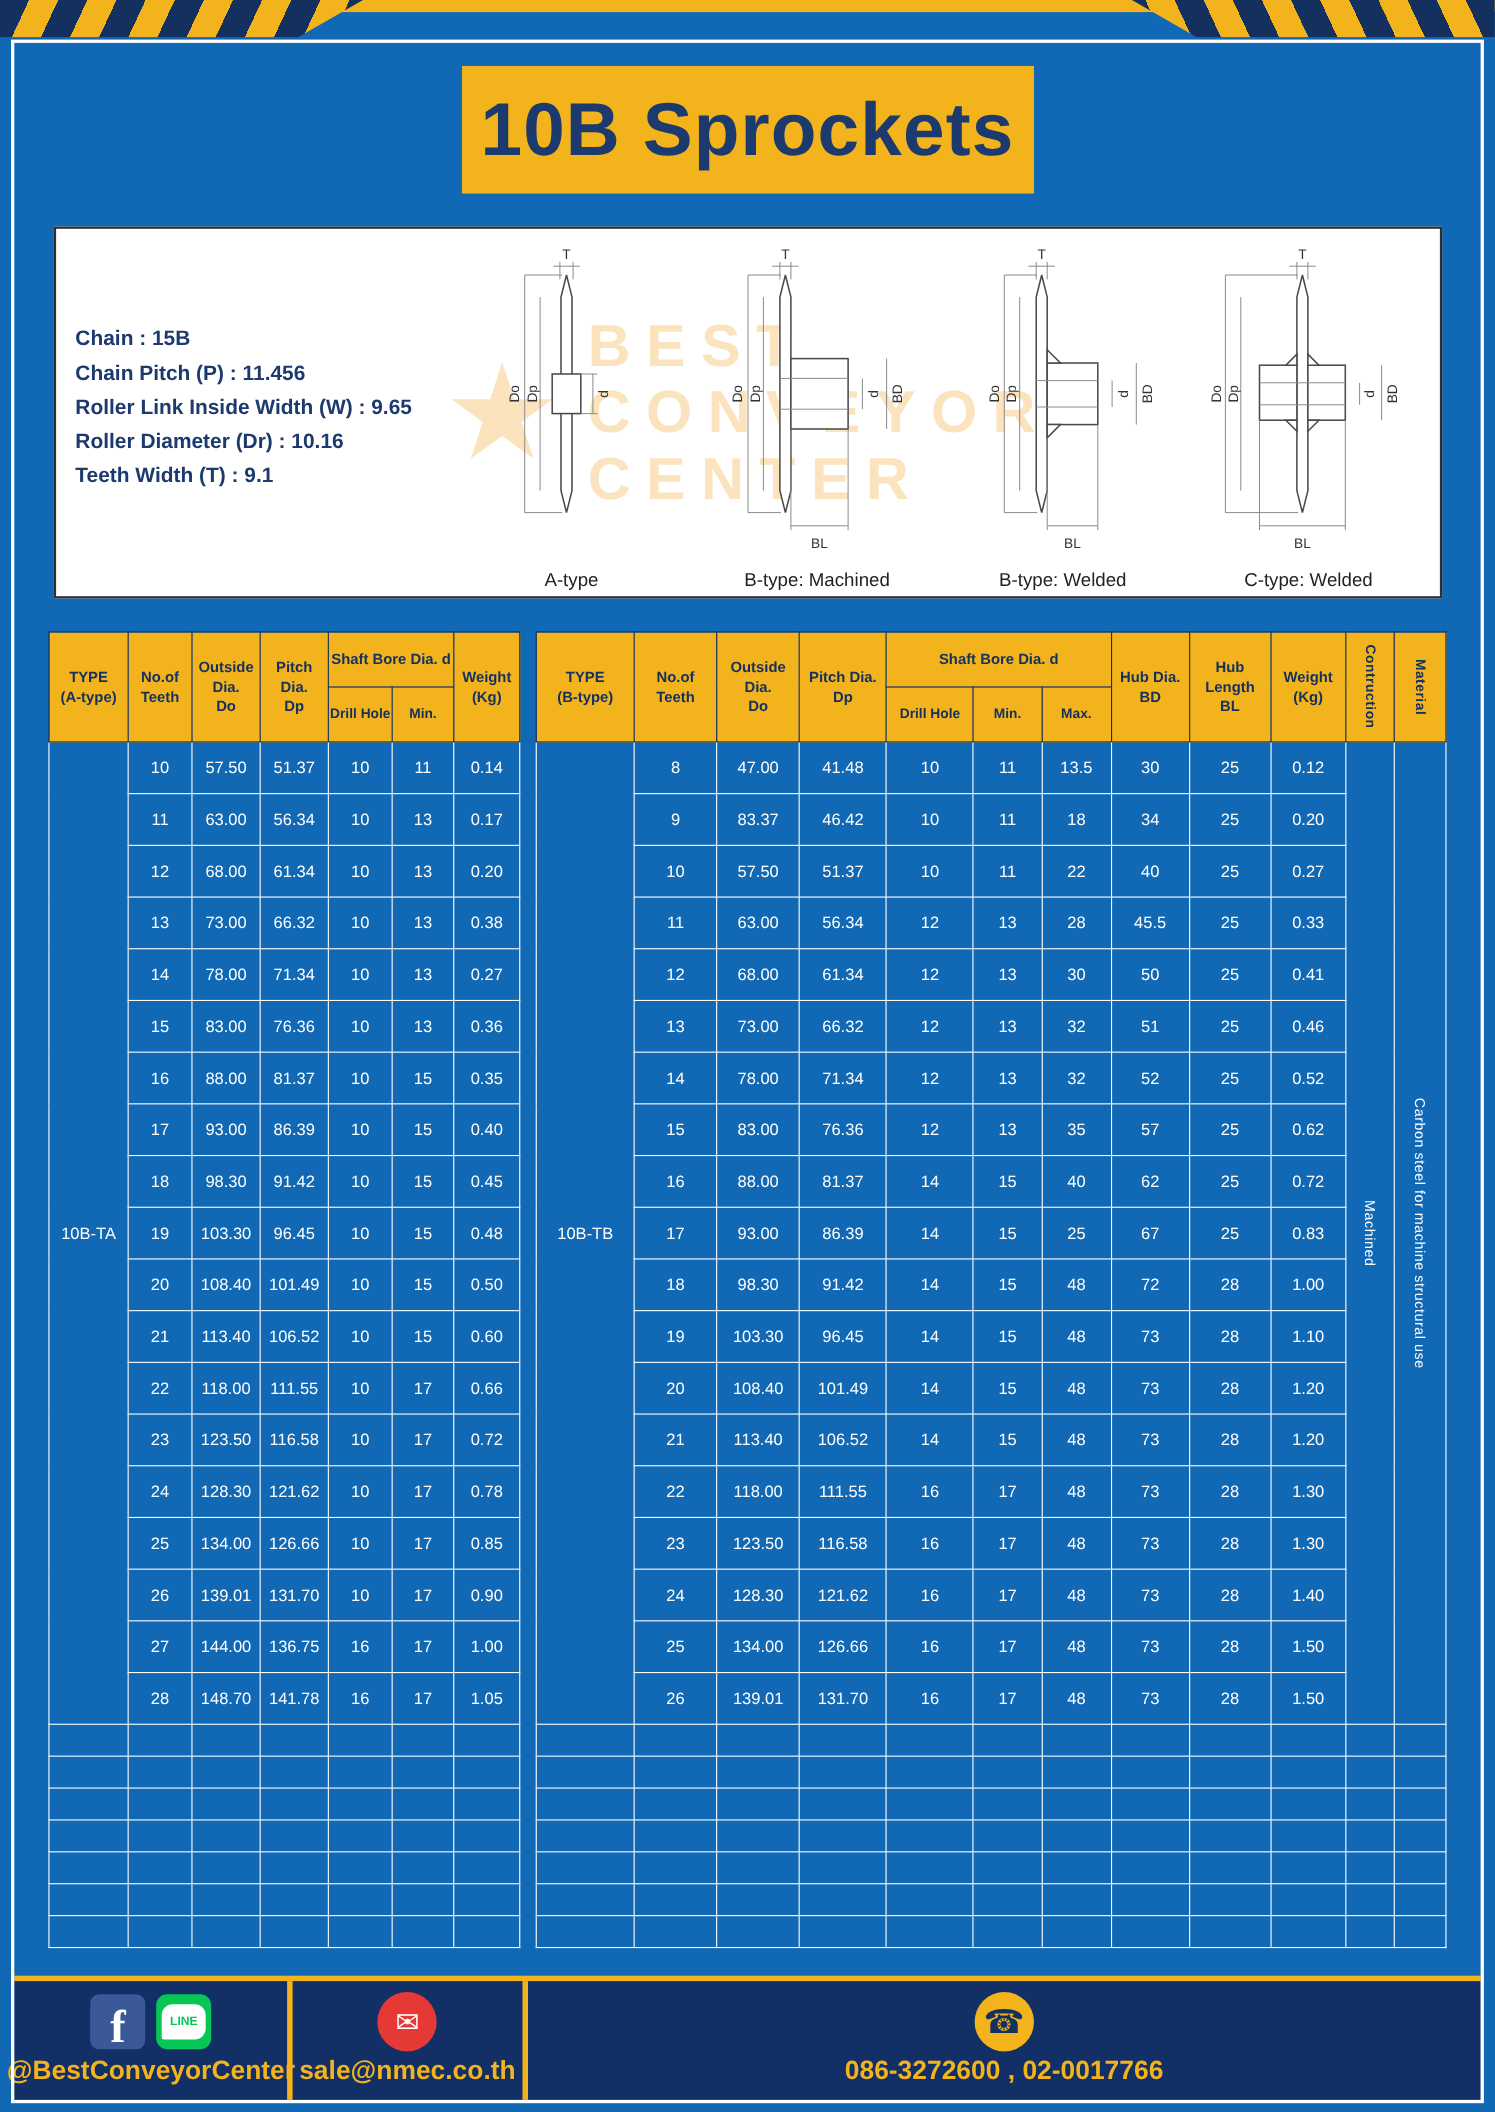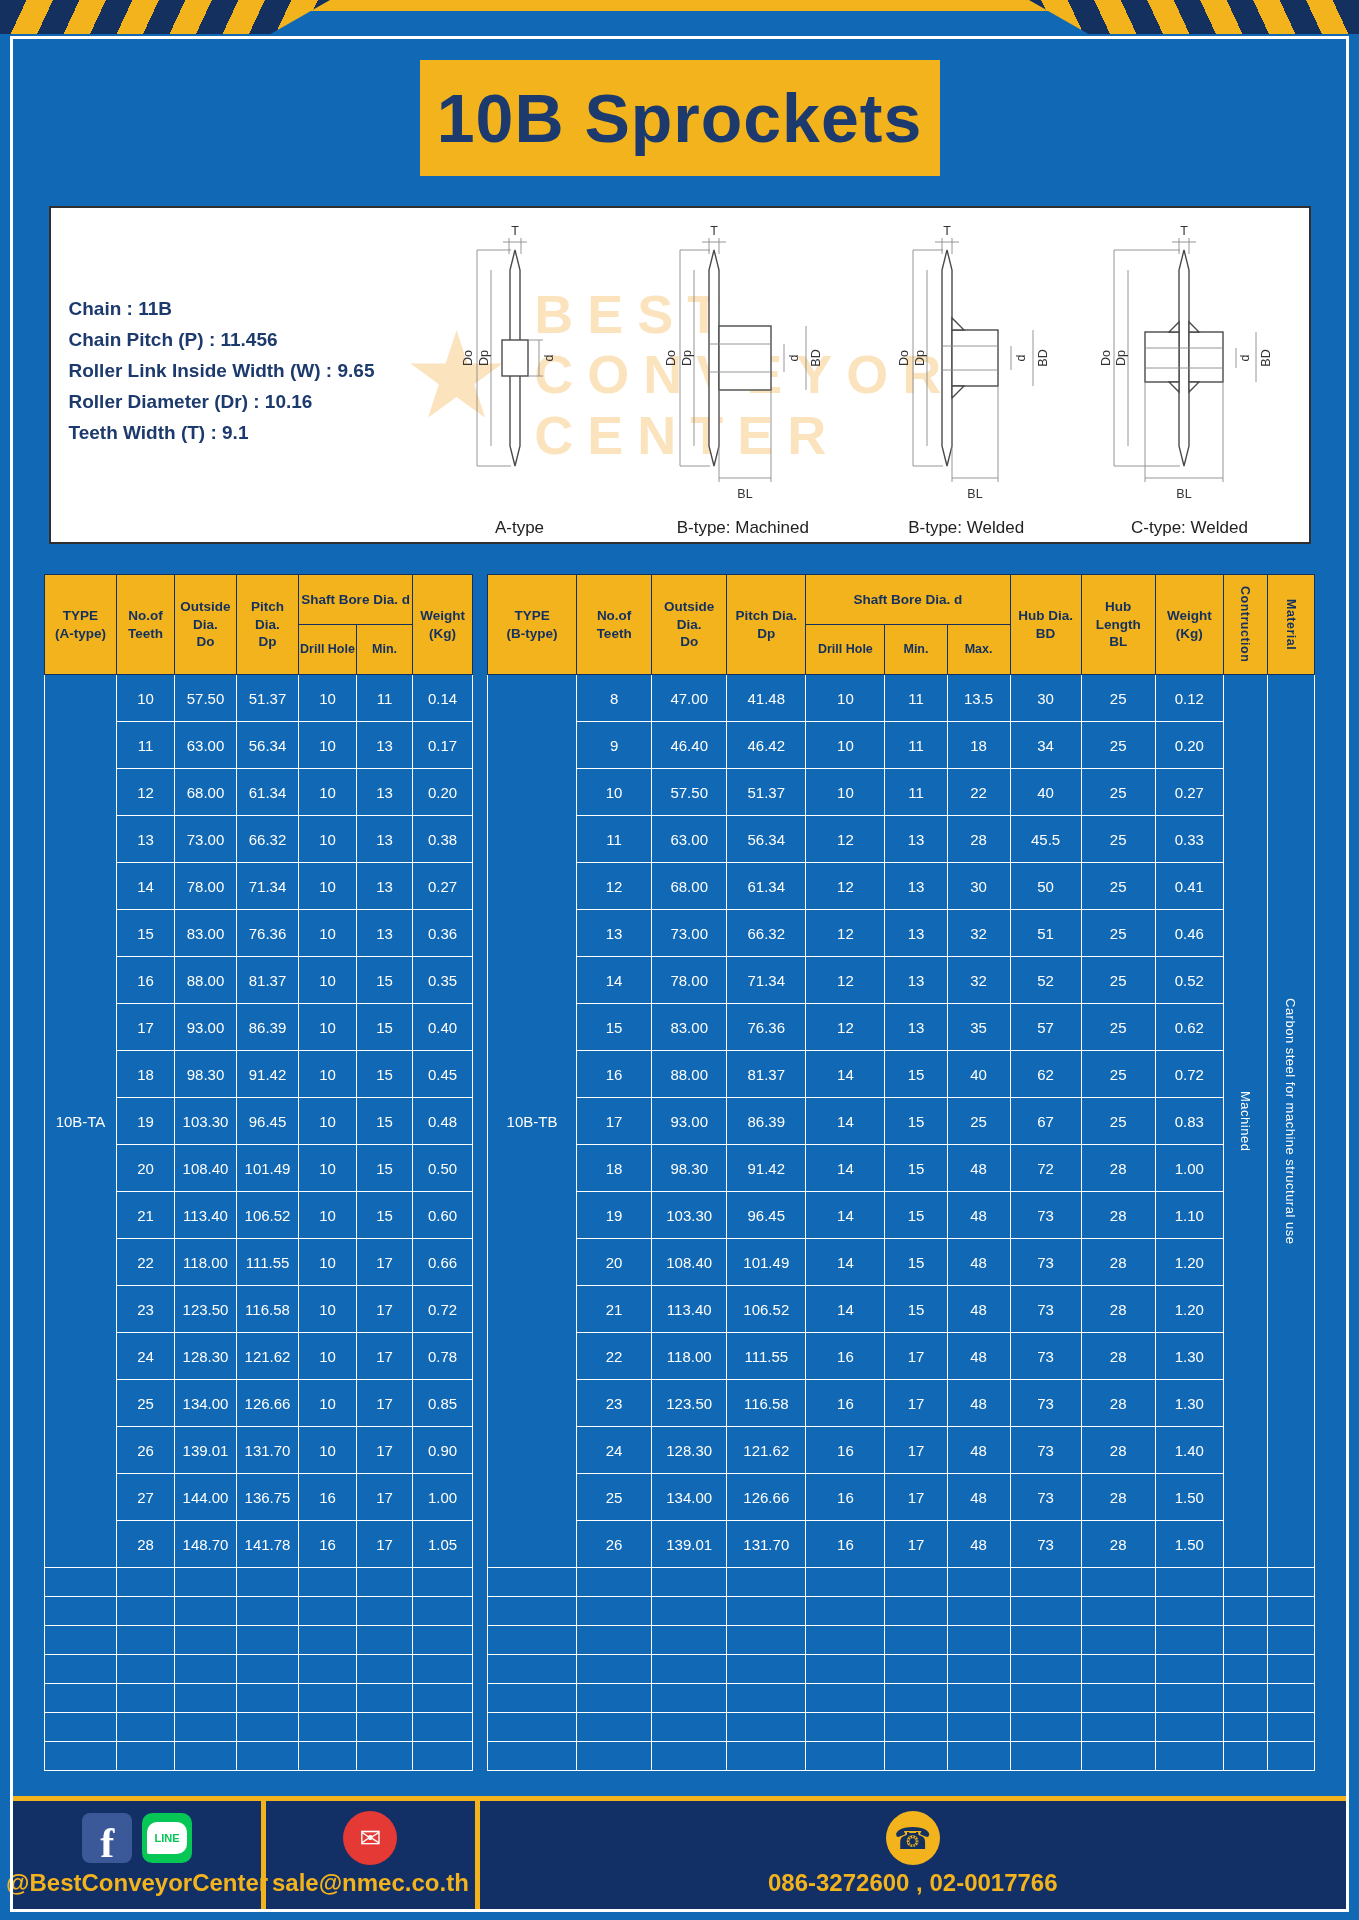--- a/index.html
+++ b/index.html
@@ -101,21 +101,21 @@
   <div class="watermark" data-name="watermark-logo">
     <span class="wm-star" data-name="watermark-star-icon">★</span>
     <span class="wm-lines">
       <span class="wm-line" data-name="watermark-text">BEST</span>
       <span class="wm-line" data-name="watermark-text">CONVEYOR</span>
       <span class="wm-line" data-name="watermark-text">CENTER</span>
     </span>
   </div>
 
   <div class="specs" data-name="chain-spec-block">
-    <div class="spec-line" data-name="spec-line">Chain : 11B</div>
+    <div class="spec-line" data-name="spec-line">Chain : 15B</div>
     <div class="spec-line" data-name="spec-line">Chain Pitch (P) : 11.456</div>
     <div class="spec-line" data-name="spec-line">Roller Link Inside Width (W) : 9.65</div>
     <div class="spec-line" data-name="spec-line">Roller Diameter (Dr) : 10.16</div>
     <div class="spec-line" data-name="spec-line">Teeth Width (T) : 9.1</div>
   </div>
 
   <div class="figs" data-name="sprocket-diagrams">
 
     <figure class="fig" data-name="diagram-a-type">
       <svg class="diag" viewBox="0 0 210 292" data-name="a-type-diagram-svg">
@@ -538,21 +538,21 @@
           <td data-name="table-cell">11</td>
           <td data-name="table-cell">13.5</td>
           <td data-name="table-cell">30</td>
           <td data-name="table-cell">25</td>
           <td data-name="table-cell">0.12</td>
           <td data-name="table-cell" rowspan="19" class="vtext">Machined</td>
           <td data-name="table-cell" rowspan="19" class="vtext">Carbon steel  for machine structural use</td>
         </tr>
         <tr data-name="table-row">
           <td data-name="table-cell">9</td>
-          <td data-name="table-cell">46.40</td>
+          <td data-name="table-cell">83.37</td>
           <td data-name="table-cell">46.42</td>
           <td data-name="table-cell">10</td>
           <td data-name="table-cell">11</td>
           <td data-name="table-cell">18</td>
           <td data-name="table-cell">34</td>
           <td data-name="table-cell">25</td>
           <td data-name="table-cell">0.20</td>
         </tr>
         <tr data-name="table-row">
           <td data-name="table-cell">10</td>

